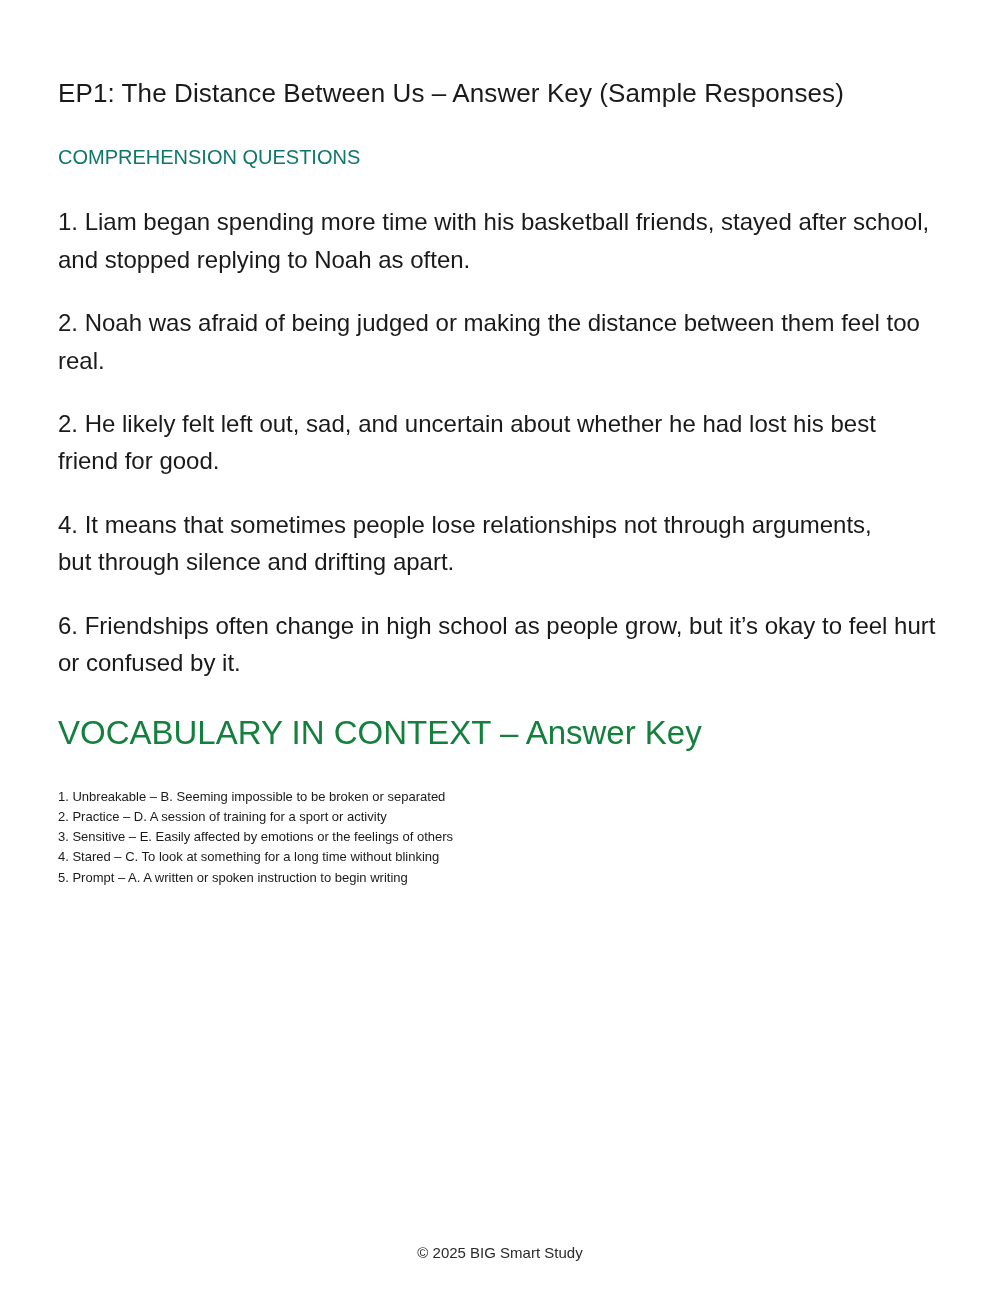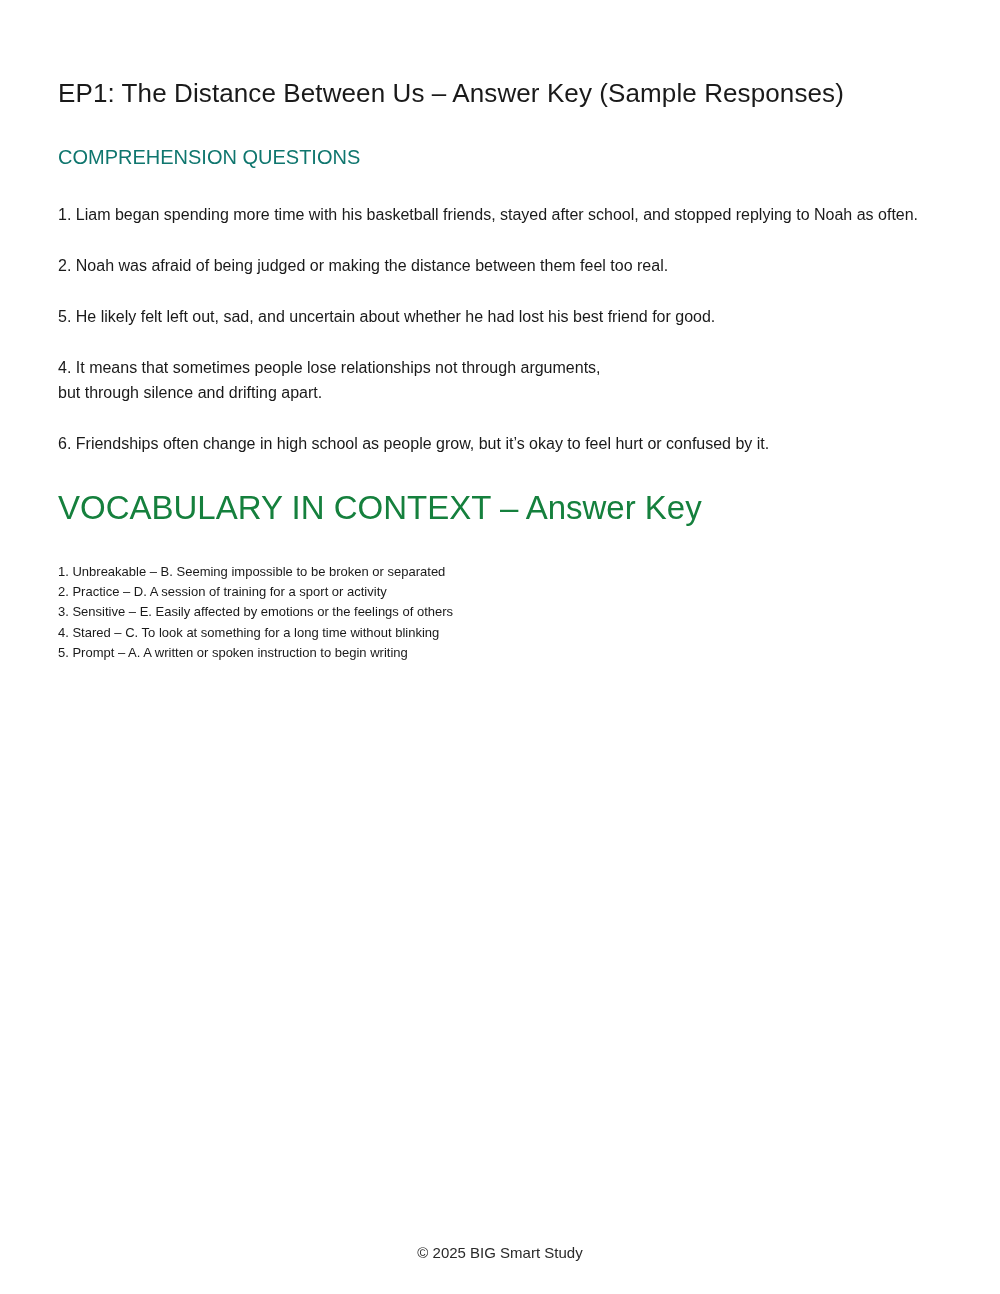--- a/index.html
+++ b/index.html
@@ -34,21 +34,21 @@
     letter-spacing: 0.1px;
   }
   .section-label {
     font-size: 20px;
     line-height: 1.35;
     font-weight: 400;
     color: #0f766e;
     margin: 0 0 32px 0;
   }
   .qa-item {
-    font-size: 16px;
+    font-size: 24px;
     line-height: 1.56;
     color: #1a1a1a;
     margin: 0 0 26px 0;
     white-space: pre-line;
   }
   .qa-item:last-child {
     margin-bottom: 0;
   }
   .comprehension-block {
     margin-bottom: 30px;
@@ -87,21 +87,21 @@
 <div class="page">
   <div class="content">
 
     <h1 class="doc-title">EP1: The Distance Between Us – Answer Key (Sample Responses)</h1>
 
     <div class="comprehension-block">
       <div class="section-label">COMPREHENSION QUESTIONS</div>
 
       <p class="qa-item">1. Liam began spending more time with his basketball friends, stayed after school, and stopped replying to Noah as often.</p>
       <p class="qa-item">2. Noah was afraid of being judged or making the distance between them feel too real.</p>
-      <p class="qa-item">5. He likely felt left out, sad, and uncertain about whether he had lost his best friend for good.</p>
+      <p class="qa-item">2. He likely felt left out, sad, and uncertain about whether he had lost his best friend for good.</p>
       <p class="qa-item">4. It means that sometimes people lose relationships not through arguments,
 but through silence and drifting apart.</p>
       <p class="qa-item">6. Friendships often change in high school as people grow, but it’s okay to feel hurt or confused by it.</p>
     </div>
 
     <div class="vocabulary-block">
       <h2 class="vocab-heading">VOCABULARY IN CONTEXT – Answer Key</h2>
 
       <ul class="vocab-list">
         <li>1. Unbreakable – B. Seeming impossible to be broken or separated</li>

